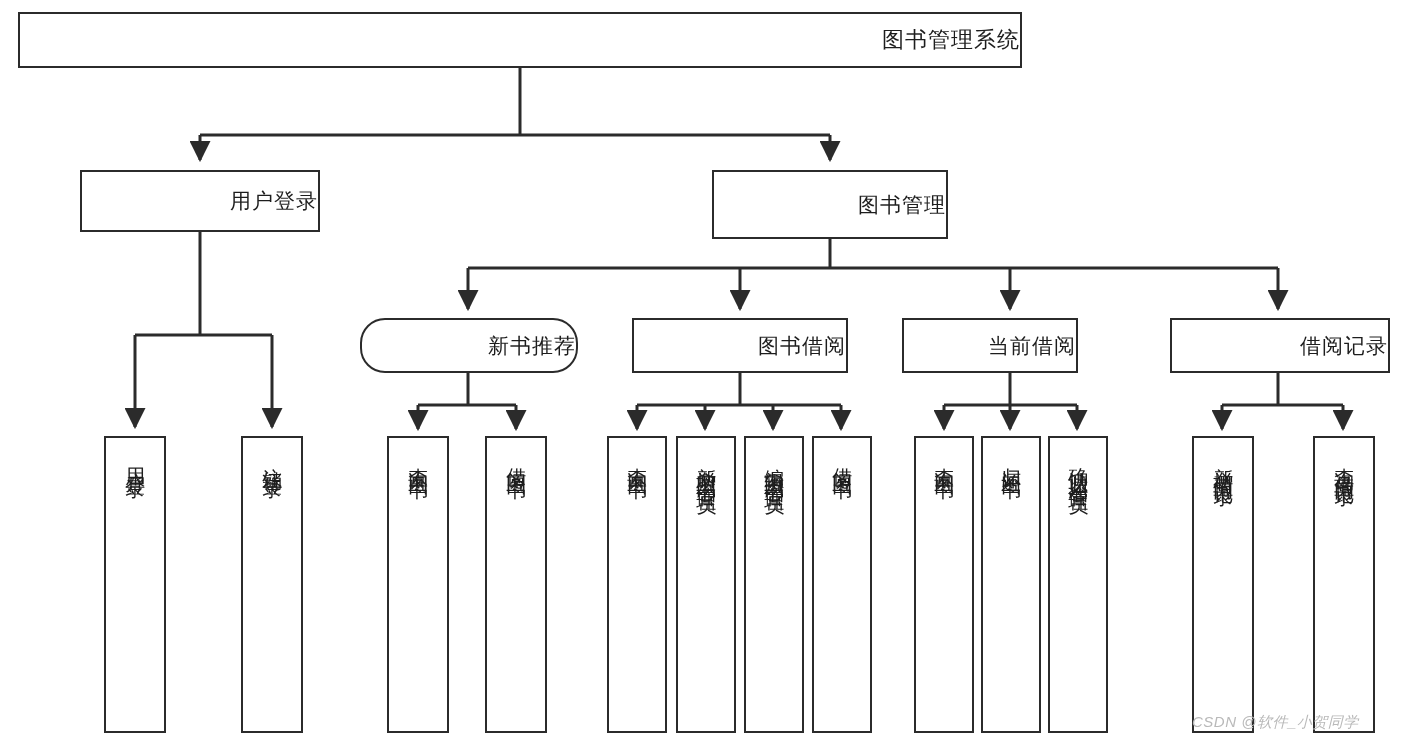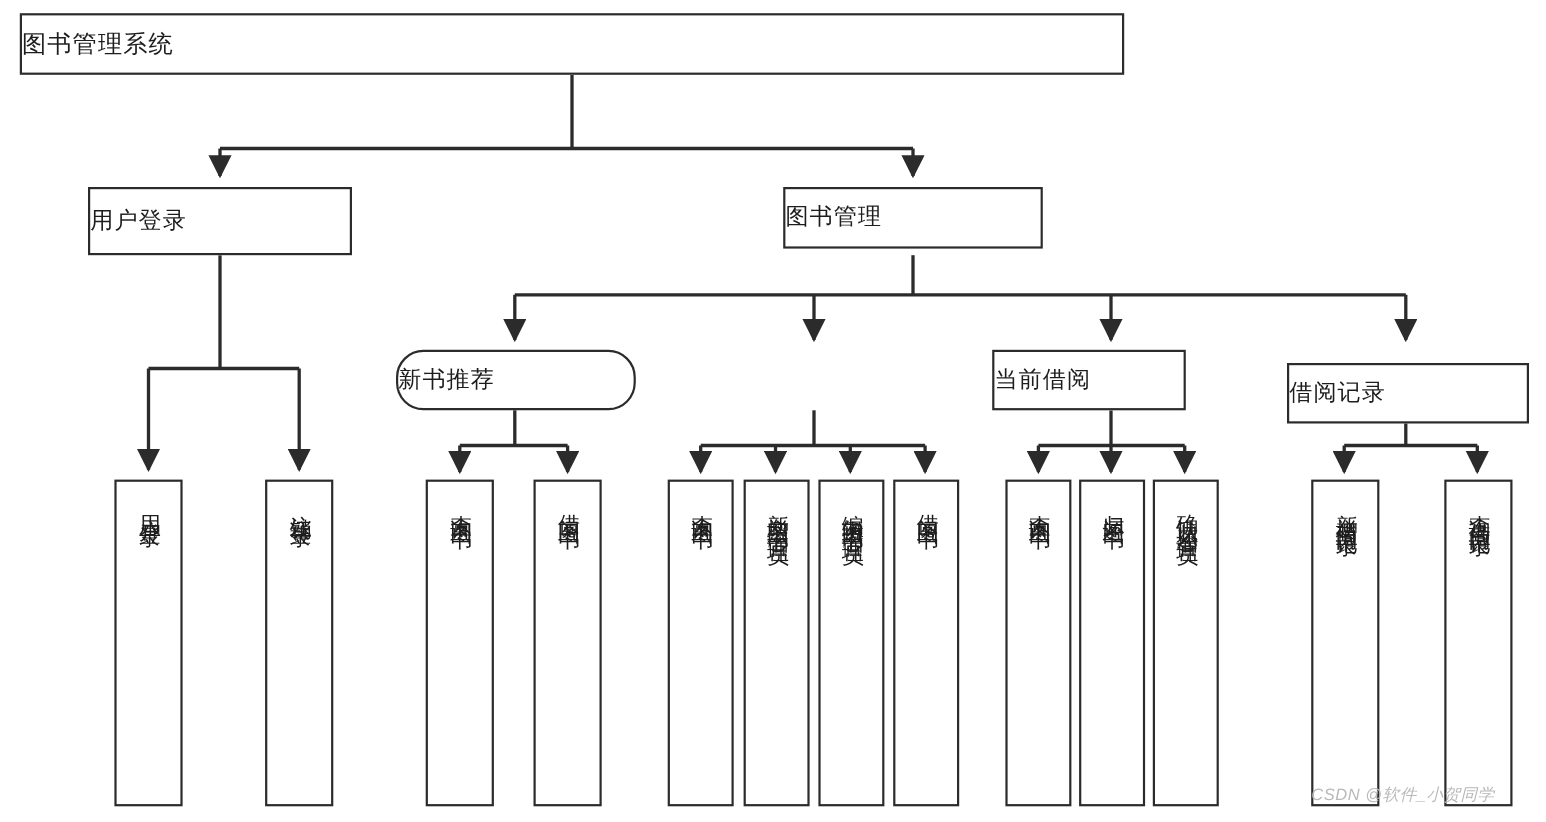--- a/index.html
+++ b/index.html
@@ -26,21 +26,21 @@
     height: 747px;
     pointer-events: none;
   }
   .node {
     position: absolute;
     box-sizing: border-box;
     background: #ffffff;
     border: 2px solid #2b2b2b;
     display: flex;
     align-items: center;
-    justify-content: flex-start;
+    justify-content: flex-end;
     text-align: center;
   }
   .node-label {
     display: block;
     font-size: 21px;
     line-height: 1.1;
     letter-spacing: 1px;
     color: #1d1d1d;
     white-space: nowrap;
   }
@@ -126,31 +126,34 @@
     </g>
   </svg>
 
   <div class="node root" style="left:18px; top:12px; width:1004px; height:56px;">
     <span class="node-label">图书管理系统</span>
   </div>
 
   <div class="node" style="left:80px; top:170px; width:240px; height:62px;">
     <span class="node-label">用户登录</span>
   </div>
-  <div class="node" style="left:712px; top:170px; width:236px; height:56px;">
+  <div class="node" style="left:712px; top:170px; width:236px; height:69px;">
     <span class="node-label">图书管理</span>
   </div>
 
   <div class="node" style="left:360px; top:318px; width:218px; height:55px;border-radius:25px;">
     <span class="node-label">新书推荐</span>
   </div>
+  <div class="node" style="left:632px; top:318px; width:216px; height:55px;">
+    <span class="node-label">图书借阅</span>
+  </div>
   <div class="node" style="left:902px; top:318px; width:176px; height:55px;">
     <span class="node-label">当前借阅</span>
   </div>
-  <div class="node" style="left:1170px; top:318px; width:220px; height:55px;margin-top:12px;">
+  <div class="node" style="left:1170px; top:318px; width:220px; height:55px;">
     <span class="node-label">借阅记录</span>
   </div>
 
   <div class="node leaf" style="left:104px; top:436px; width:62px; height:297px;">
     <span class="node-label">用户登录</span>
   </div>
   <div class="node leaf" style="left:241px; top:436px; width:62px; height:297px;">
     <span class="node-label">注销登录</span>
   </div>
 

